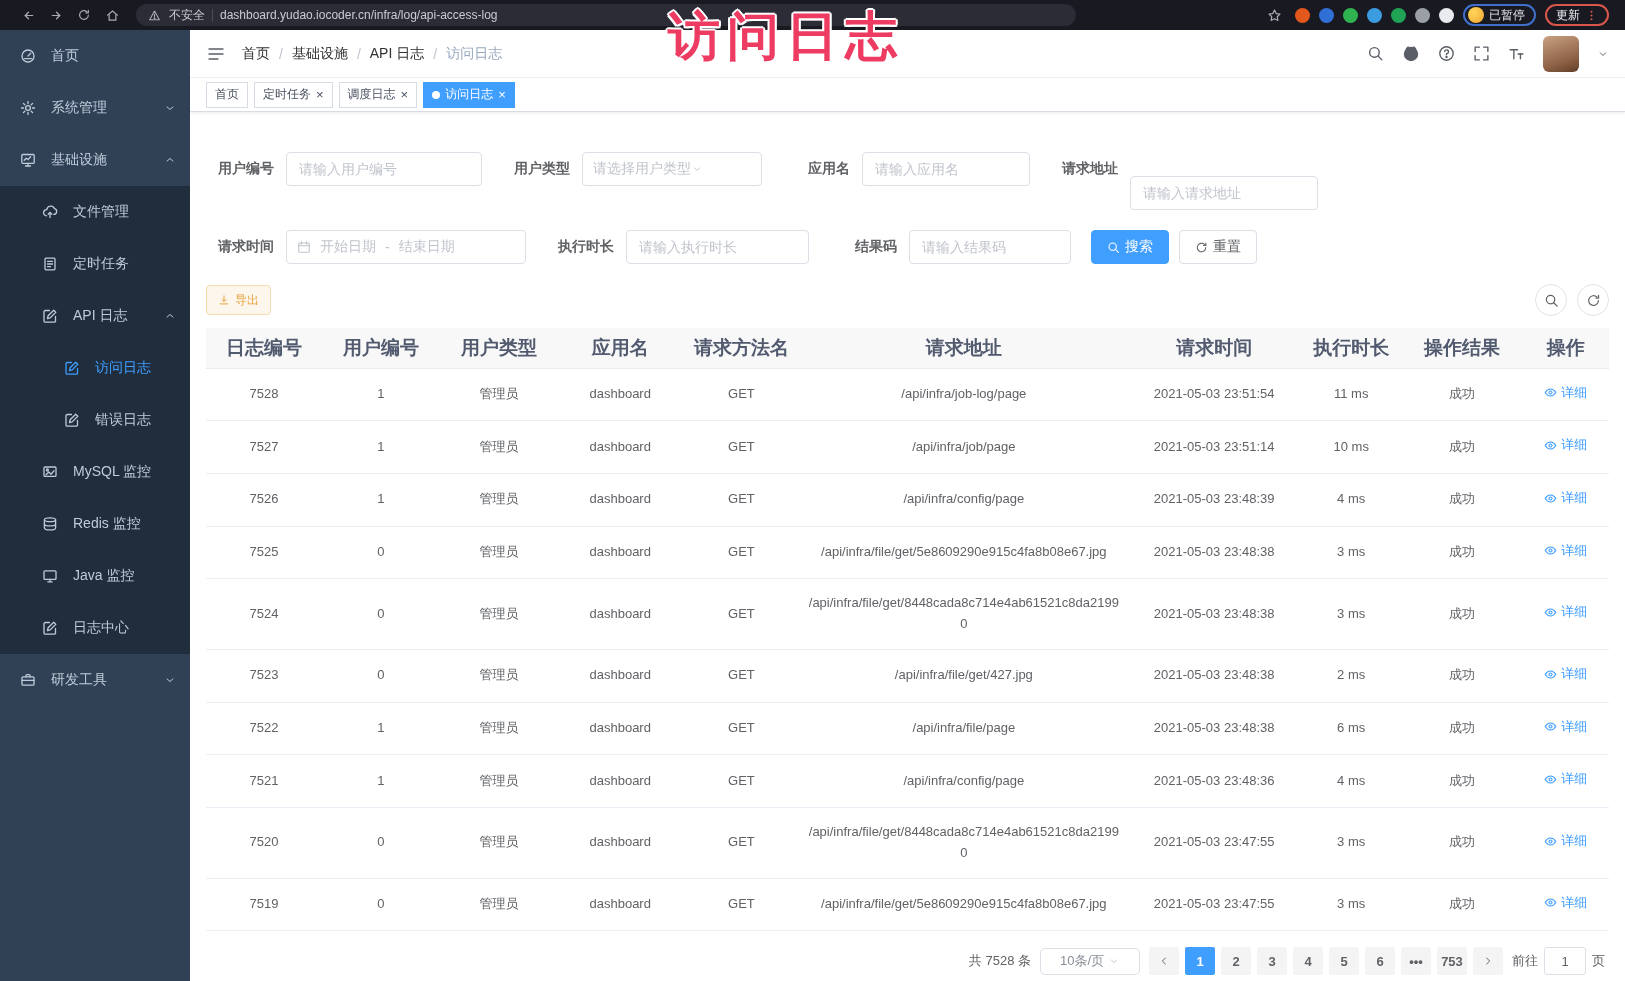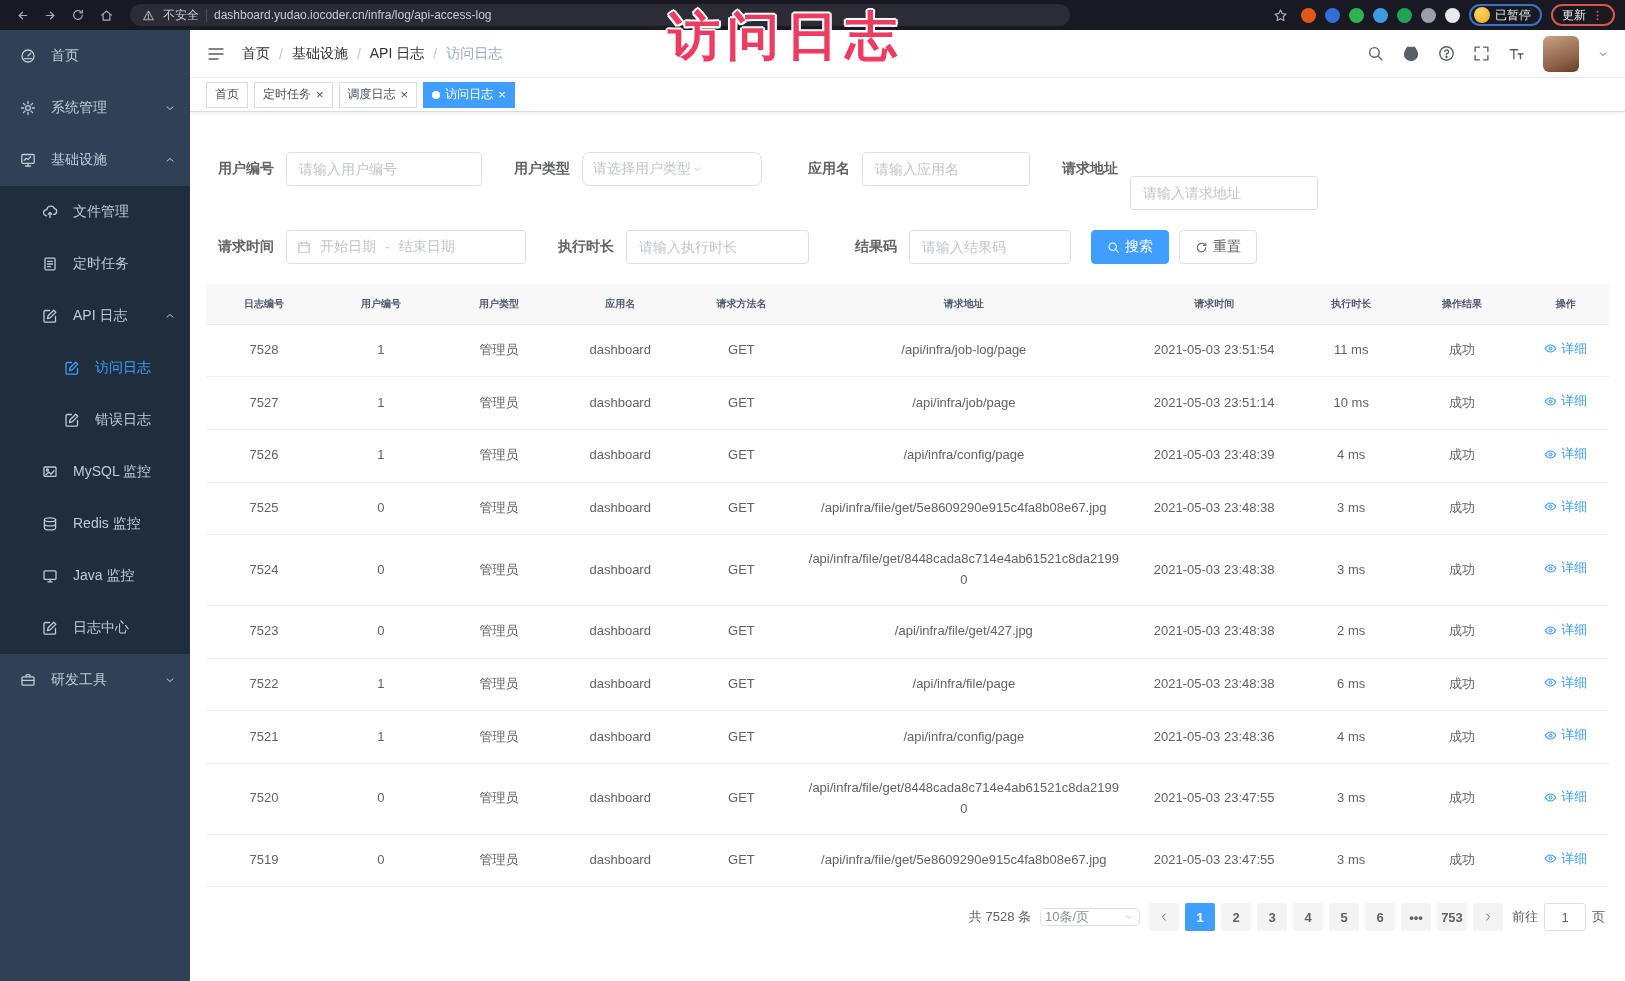--- a/index.html
+++ b/index.html
@@ -5,21 +5,21 @@
   * { margin:0; padding:0; box-sizing:border-box; }
   html,body { width:1625px; height:981px; overflow:hidden; font-family:"Liberation Sans","DejaVu Sans",sans-serif; background:#fff; }
   body { position:relative; }
 
   
   .watermark { position:absolute; left:668px; top:2px; z-index:99; pointer-events:none;
     font-size:52px; font-weight:900; letter-spacing:7px; color:#ee3b62;
     text-shadow:-2px 0 #fff,2px 0 #fff,0 -2px #fff,0 2px #fff,-1.5px -1.5px #fff,1.5px 1.5px #fff,-1.5px 1.5px #fff,1.5px -1.5px #fff; }
 
   
-  .browser-bar { height:30px; background:#181921; display:flex; align-items:center; padding:0 10px; gap:4px; }
+  .browser-bar { height:30px; background:#181921; display:flex; align-items:center; padding:0 16px; gap:4px; }
   .b-nav { color:#a9acb4; width:24px; height:24px; display:flex; align-items:center; justify-content:center; cursor:pointer; }
   .address-bar { flex:1; height:22px; margin:0 8px; background:#2b2c36; border-radius:12px; display:flex; align-items:center; padding:0 10px; gap:7px; color:#c9cbd2; font-size:12px; cursor:text; max-width:940px; }
   .address-bar .sep { width:1px; height:13px; background:#4b4d58; }
   .addr-url { color:#c9cbd2; white-space:nowrap; }
   .b-right { display:flex; align-items:center; gap:9px; margin-left:auto; }
   .ext-dot { width:15px; height:15px; border-radius:50%; display:inline-block; }
   .pill { height:22px; border-radius:12px; display:flex; align-items:center; gap:5px; font-size:12px; padding:0 9px; cursor:pointer; }
   .pill-paused { border:2px solid #3f6fca; color:#e3e5e9; padding-left:3px; }
   .pill-paused .emoji { width:16px; height:16px; border-radius:50%; background:radial-gradient(circle at 35% 35%,#ffd65c,#f0a32f); }
   .pill-update { border:2px solid #d8574a; color:#f2f3f5; }
@@ -61,38 +61,38 @@
   .tag .close { font-size:13px; line-height:1; }
 
   
   .content { flex:1; padding:16px 16px 0; overflow:hidden; }
   .form-row { display:flex; align-items:center; margin-bottom:20px; }
   .form-item { display:flex; align-items:center; margin-right:20px; }
   .form-label { width:68px; text-align:right; font-size:14px; font-weight:700; color:#606266; margin-right:12px; white-space:nowrap; }
   .inp { height:34px; border:1px solid #dcdfe6; border-radius:4px; padding:0 12px; font-size:14px; color:#606266; outline:none; }
   .inp::placeholder { color:#c0c4cc; }
   .select-box, .daterange { height:34px; border:1px solid #dcdfe6; border-radius:4px; display:flex; align-items:center; padding:0 10px; font-size:14px; color:#c0c4cc; cursor:pointer; }
-  .select-box { justify-content:flex-start;border-radius:8px; }
+  .select-box { justify-content:flex-start; }
   .daterange { gap:9px; }
   .btn { height:34px; border-radius:4px; font-size:14px; display:inline-flex; align-items:center; gap:5px; padding:0 15px; cursor:pointer; border:1px solid #dcdfe6; background:#fff; color:#606266; }
   .btn-primary { background:#409eff; border-color:#409eff; color:#fff; }
   .toolbar-row { display:flex; align-items:center; margin-bottom:12px; }
   .btn-export { height:30px; font-size:12px; padding:0 11px; background:#fdf6ec; border:1px solid #f5dab1; color:#e6a23c; border-radius:4px; display:inline-flex; align-items:center; gap:5px; cursor:pointer; }
   .toolbar-right { margin-left:auto; display:flex; gap:10px; }
   .circle-btn { width:32px; height:32px; border-radius:50%; border:1px solid #e3e3e6; background:#fff; color:#606266; display:flex; align-items:center; justify-content:center; cursor:pointer; }
 
   
   table { width:100%; border-collapse:collapse; table-layout:fixed; }
-  th { background:#f8f8f9; color:#515a6e; font-weight:700; font-size:10px; height:40px; border-bottom:1px solid #e8eaec; padding:0 4px; text-align:center; }
+  th { background:#f8f8f9; color:#515a6e; font-weight:700; font-size:19px; height:40px; border-bottom:1px solid #e8eaec; padding:0 4px; text-align:center; }
   td { color:#606266; font-size:13px; text-align:center; padding:14px 6px; border-bottom:1px solid #ebeef5; line-height:1.6; word-break:break-all; }
   .detail-link { color:#409eff; display:inline-flex; align-items:center; gap:4px; cursor:pointer; white-space:nowrap; }
 
   
   .pagination { display:flex; align-items:center; justify-content:flex-end; gap:9px; margin:16px 4px 0; font-size:13px; color:#606266; }
-  .page-size-select { width:100px; height:18px; border:1px solid #dcdfe6; border-radius:5px; display:flex; align-items:center; justify-content:space-between; padding:0 4px; color:#8a9099; cursor:pointer; }
+  .page-size-select { width:100px; height:27px; border:1px solid #dcdfe6; border-radius:5px; display:flex; align-items:center; justify-content:space-between; padding:0 19px; color:#8a9099; cursor:pointer; }
   .pager { display:flex; align-items:center; gap:6px; }
   .pager-btn { min-width:30px; height:28px; padding:0 4px; background:#f4f4f5; border-radius:2px; display:flex; align-items:center; justify-content:center; font-weight:700; color:#606266; cursor:pointer; }
   .pager-btn.active { background:#409eff; color:#fff; }
   .goto { display:flex; align-items:center; gap:6px; }
   .goto-input { width:42px; height:28px; border:1px solid #dcdfe6; border-radius:3px; text-align:center; font-size:13px; color:#606266; outline:none; }
 </style>
 </head>
 <body>
 
 <div class="watermark">访问日志</div>
@@ -457,20 +457,46 @@
           <span style="display:flex" id="reset-btn-icon">
               <svg width="13" height="13" viewBox="0 0 16 16" fill="none" stroke="currentColor" stroke-width="1.3" stroke-linecap="round" stroke-linejoin="round">
                 <path d="M13.2 8a5.2 5.2 0 1 1-1.6-3.7"></path>
                 <path d="M13.4 2.6v2.8h-2.8"></path>
               </svg>
             </span>
           <span>重置</span>
         </button>
       </div>
 
+      <div class="toolbar-row">
+        <button class="btn-export">
+          <span style="display:flex" id="export-btn-icon">
+              <svg width="12" height="12" viewBox="0 0 16 16" fill="none" stroke="currentColor" stroke-width="1.3" stroke-linecap="round" stroke-linejoin="round">
+                <path d="M8 2.5V10"></path>
+                <path d="M5.2 7.3 8 10.1l2.8-2.8"></path>
+                <path d="M3 13.2h10"></path>
+              </svg>
+            </span>
+          <span>导出</span>
+        </button>
+        <span class="toolbar-right">
+          <span class="circle-btn" id="circ-search">
+              <svg width="15" height="15" viewBox="0 0 16 16" fill="none" stroke="currentColor" stroke-width="1.3" stroke-linecap="round" stroke-linejoin="round">
+                <circle cx="7" cy="7" r="4.5"></circle>
+                <path d="M10.4 10.4 14 14"></path>
+              </svg>
+            </span>
+          <span class="circle-btn" id="circ-refresh">
+              <svg width="15" height="15" viewBox="0 0 16 16" fill="none" stroke="currentColor" stroke-width="1.3" stroke-linecap="round" stroke-linejoin="round">
+                <path d="M13.2 8a5.2 5.2 0 1 1-1.6-3.7"></path>
+                <path d="M13.4 2.6v2.8h-2.8"></path>
+              </svg>
+            </span>
+        </span>
+      </div>
 
       <table>
         <colgroup id="table-cols">
             <col style="width: 110px;">
             <col style="width: 112px;">
             <col style="width: 112px;">
             <col style="width: 118px;">
             <col style="width: 112px;">
             <col style="width: 310px;">
             <col style="width: 165px;">

